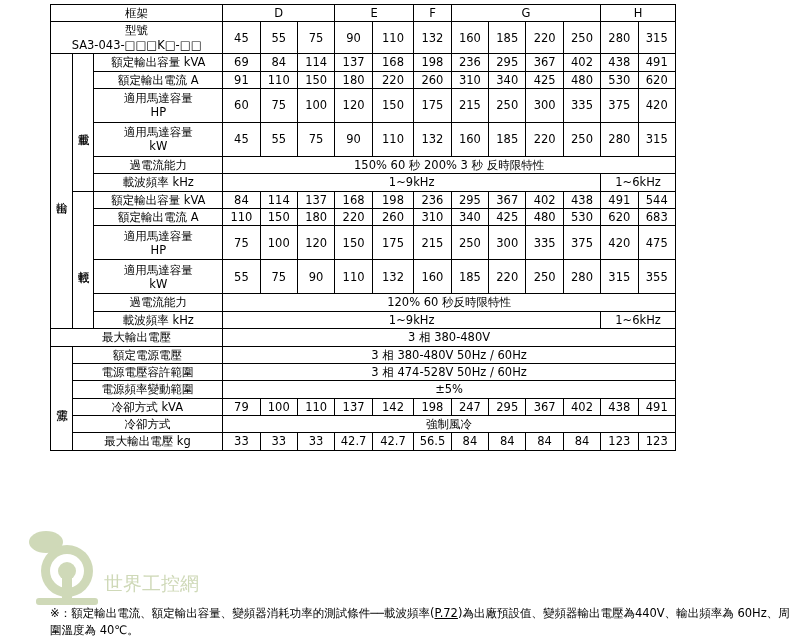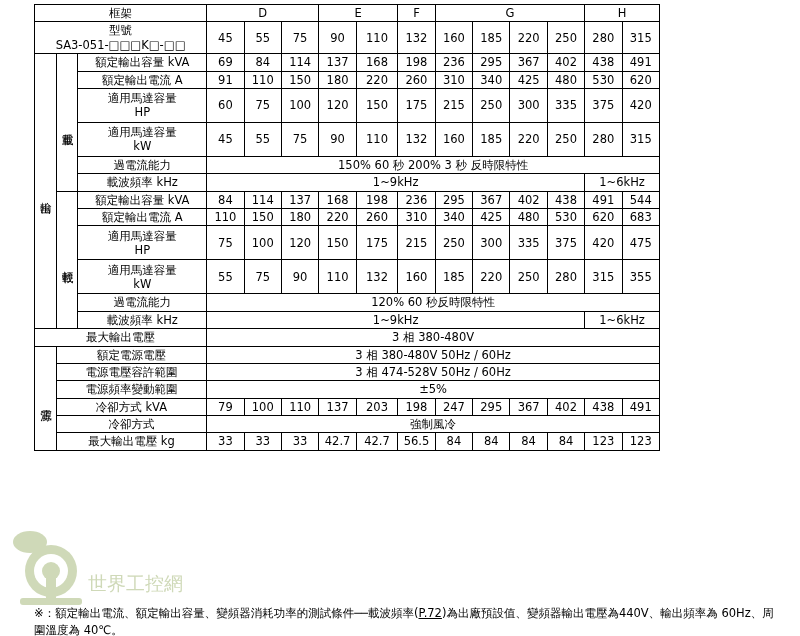--- a/index.html
+++ b/index.html
@@ -1,17 +1,17 @@
 <!DOCTYPE html>
 <html><head>
 <meta charset="utf-8">
 <style>
   html,body{margin:0;padding:0;background:#fff;}
   body{width:800px;height:636px;position:relative;font-family:"DejaVu Sans","Liberation Sans",sans-serif;color:#000;overflow:hidden;}
-  .sheet{position:absolute;left:0;top:0;width:660px;height:636px;}
+  .sheet{position:absolute;left:16px;top:0;width:660px;height:636px;}
   table.spec{border-collapse:collapse;table-layout:fixed;margin-left:34px;margin-top:4px;}
   table.spec td{border:1px solid #000;text-align:center;vertical-align:middle;font-size:11.5px;line-height:1.25;padding:1px 1px;}
   .hdr{font-size:12.5px;}
   .rowlbl{font-size:12px;}
   .vert{font-size:12.5px;letter-spacing:1px;}
   .vtxt{writing-mode:vertical-rl;text-orientation:upright;display:inline-block;line-height:1.15;}
   .two-line{font-size:11.5px;line-height:1.15;margin-top:16px;}
   .note{position:absolute;left:34px;top:605px;width:740px;font-size:11.5px;line-height:1.45;}
   .note .u{text-decoration:underline;}
   
@@ -48,21 +48,21 @@
       <td colspan="3" class="hdr">D</td>
       <td colspan="2" class="hdr">E</td>
       <td class="hdr">F</td>
       <td colspan="4" class="hdr">G</td>
       <td colspan="2" class="hdr">H</td>
     </tr>
 
     <tr>
       <td colspan="3" class="two-line">
         <div>型號</div>
-        <div>SA3-051-□□□K□-□□</div>
+        <div>SA3-043-□□□K□-□□</div>
       </td>
       <td>45</td>
       <td>55</td>
       <td>75</td>
       <td>90</td>
       <td>110</td>
       <td>132</td>
       <td>160</td>
       <td>185</td>
       <td>220</td>
@@ -264,21 +264,21 @@
       <td colspan="2" class="rowlbl">電源頻率變動範圍</td>
       <td colspan="12">±5%</td>
     </tr>
 
     <tr>
       <td colspan="2" class="rowlbl">冷卻方式 kVA</td>
       <td>79</td>
       <td>100</td>
       <td>110</td>
       <td>137</td>
-      <td>203</td>
+      <td>142</td>
       <td>198</td>
       <td>247</td>
       <td>295</td>
       <td>367</td>
       <td>402</td>
       <td>438</td>
       <td>491</td>
     </tr>
 
     <tr>

